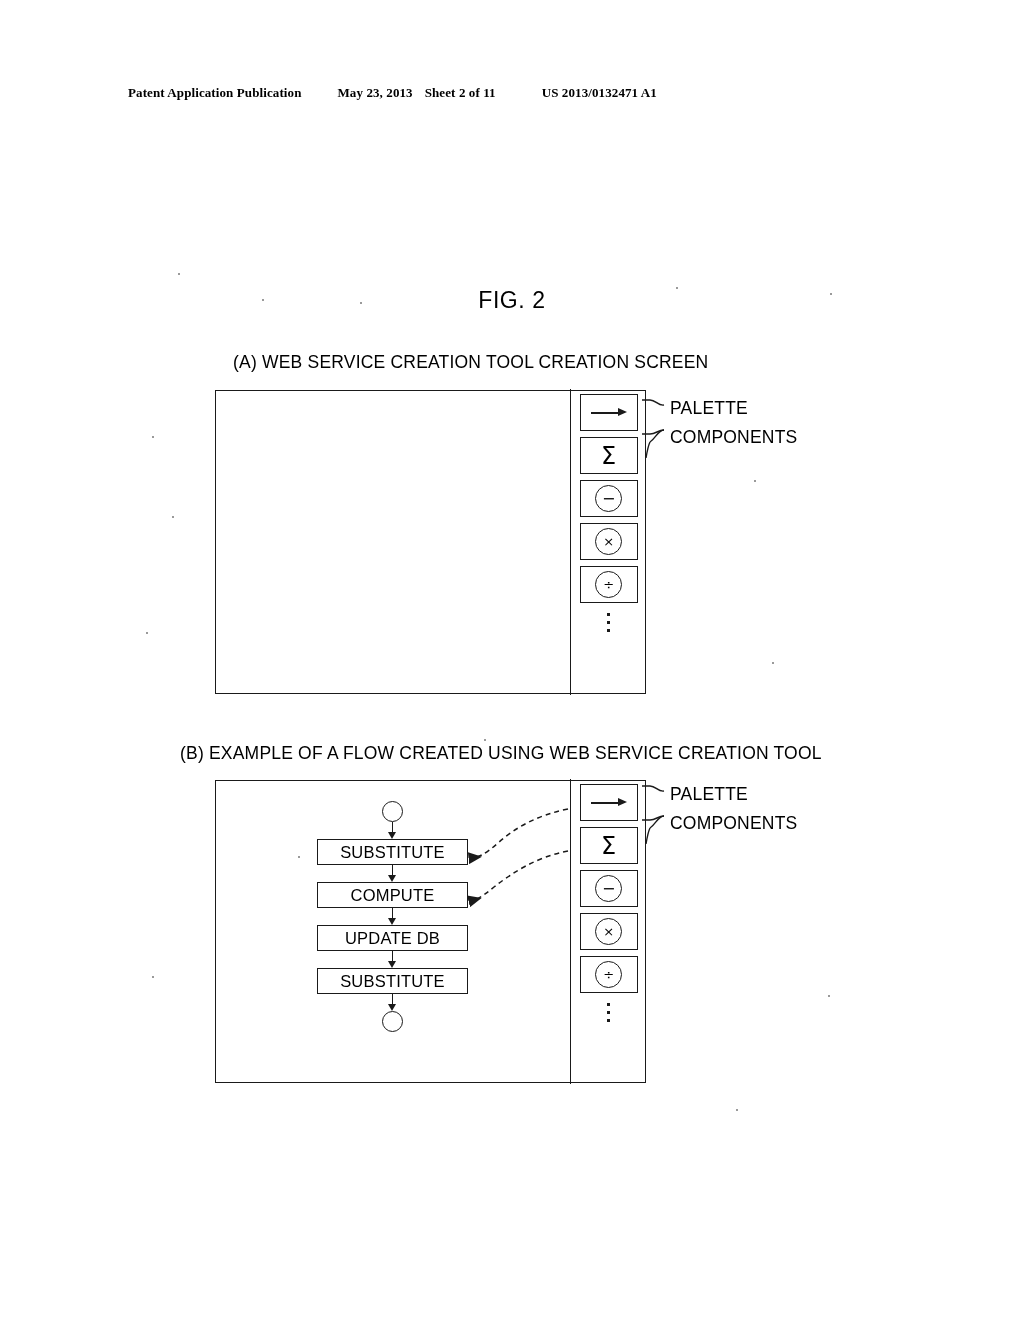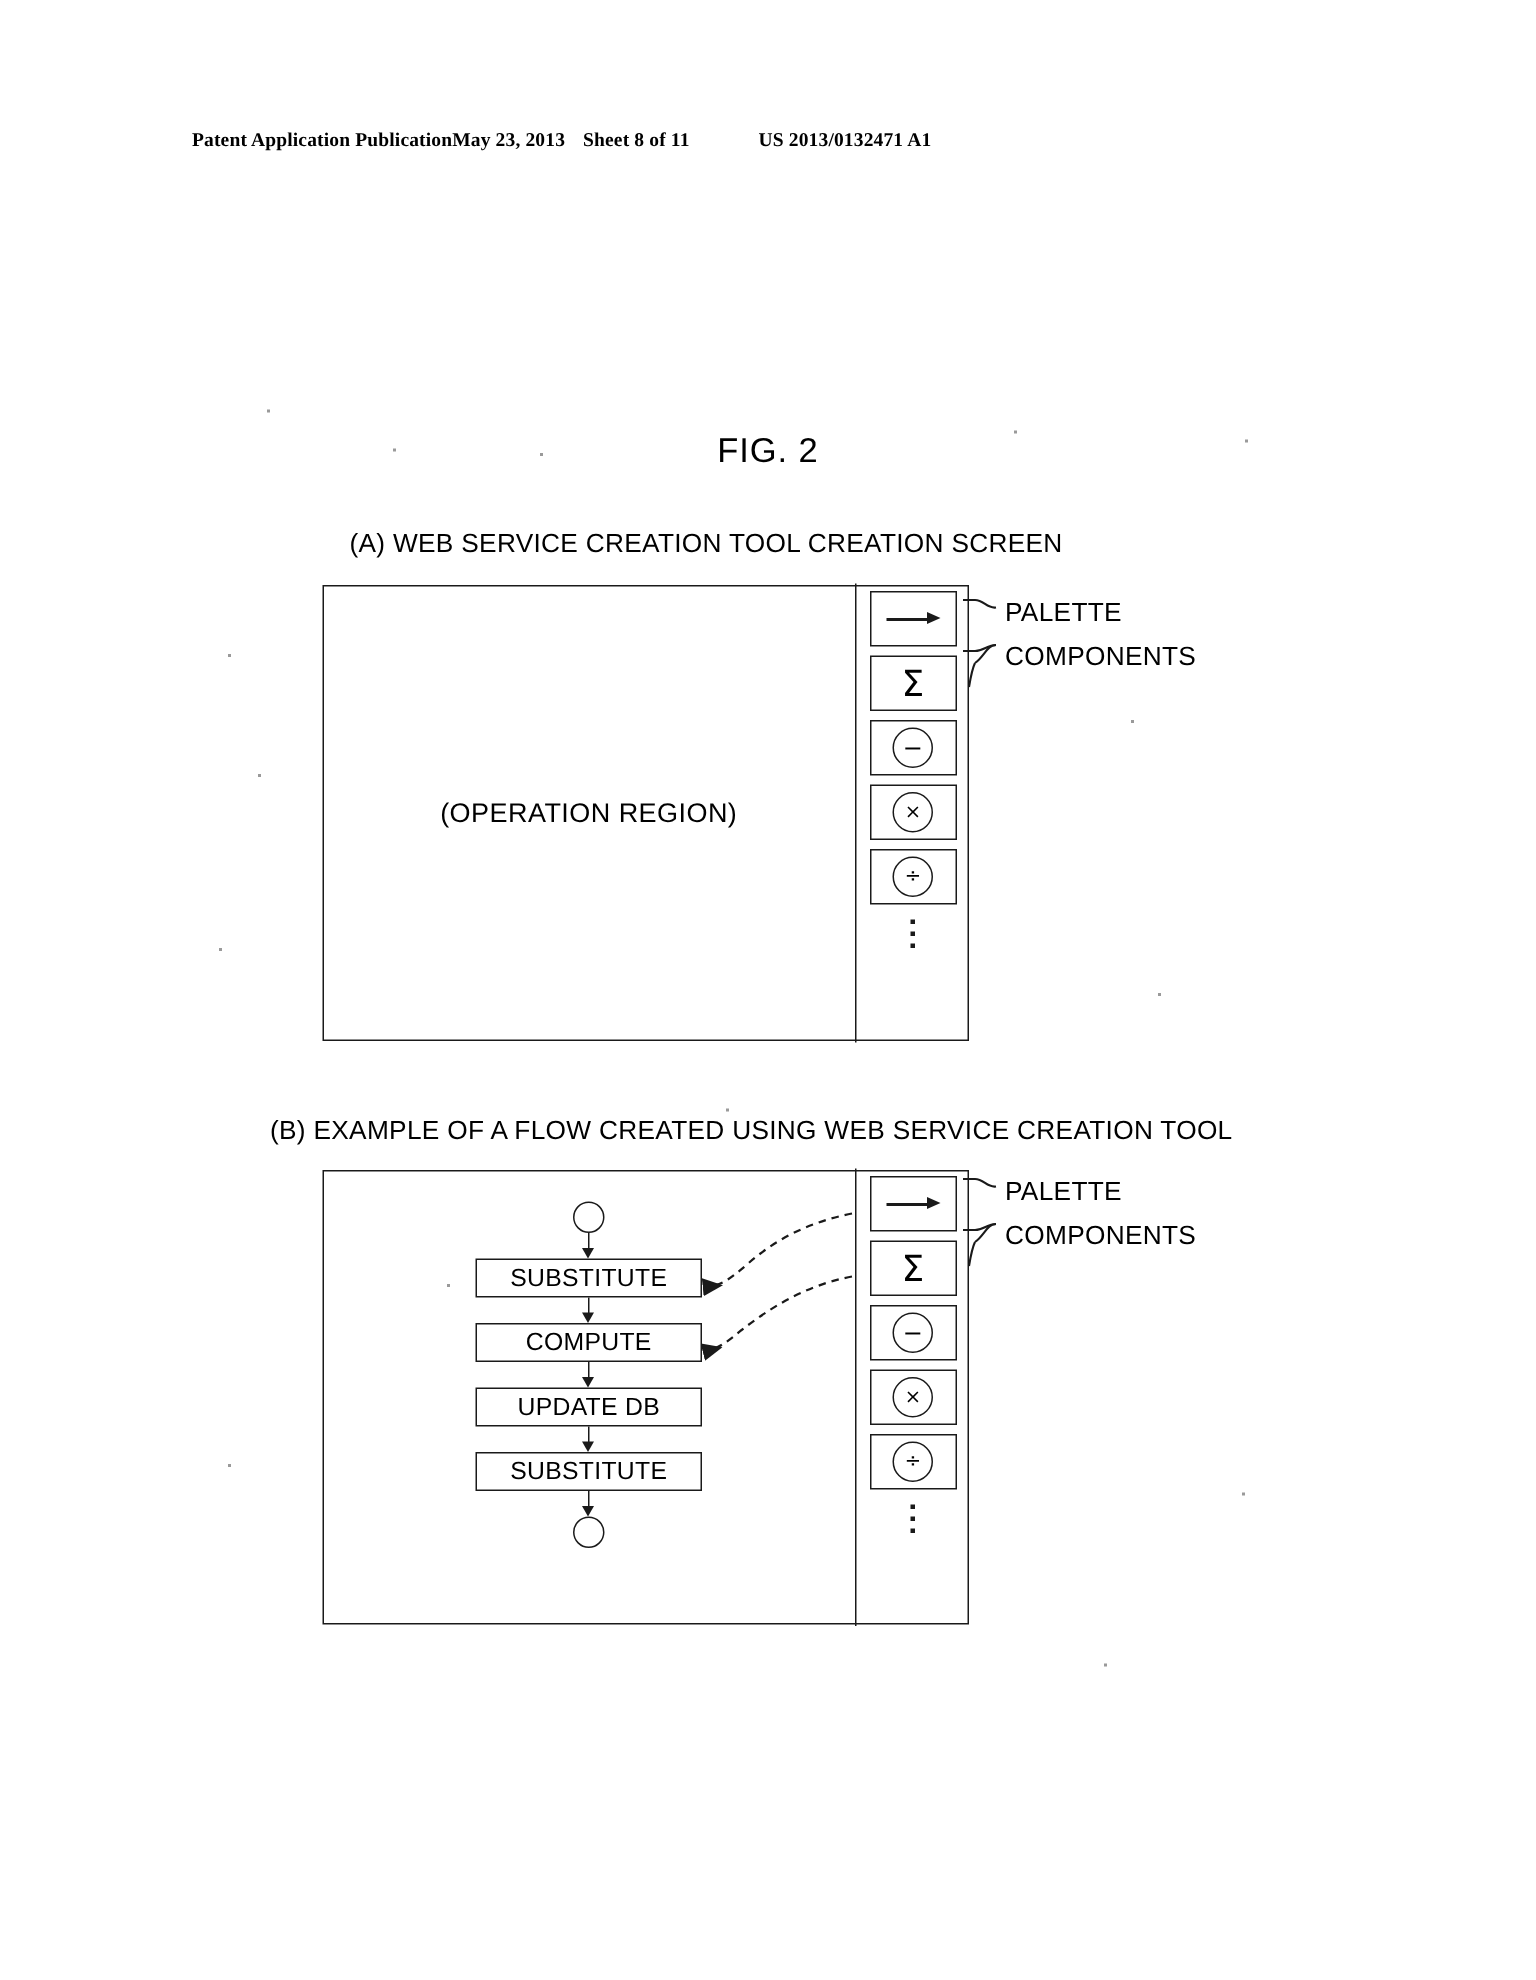--- a/index.html
+++ b/index.html
@@ -25,20 +25,21 @@
     display: flex;
     align-items: baseline;
     font-family: "Liberation Serif", serif;
     font-weight: bold;
     font-size: 13px;
     letter-spacing: 0.1px;
     white-space: nowrap;
   }
   .pat-header .pub { }
   .pat-header .date {
+    margin-left: 36px;
   }
   .pat-header .sheet {
     margin-left: 12px;
   }
   .pat-header .docnum {
     margin-left: 46px;
   }
 
   
   .fig-title {
@@ -281,33 +282,30 @@
     width: 2px;
     height: 2px;
   }
 </style>
 </head>
 <body>
 
 <div class="pat-header">
   <span class="pub">Patent Application Publication</span>
   <span class="date">May 23, 2013</span>
-  <span class="sheet">Sheet 8 of 11</span>
+  <span class="sheet">Sheet 2 of 11</span>
   <span class="docnum">US 2013/0132471 A1</span>
 </div>
 
 <div class="fig-title">FIG. 2</div>
 
 <div class="section-caption" id="caption-a">(A) WEB SERVICE CREATION TOOL CREATION SCREEN</div>
 
 <div class="screen" id="panel-a-screen">
 
-  <div class="operation-region">
-    <span class="operation-region-label">(OPERATION REGION)</span>
-  </div>
 
   <div class="palette-strip">
 
     <div class="palette-item">
       <span class="icon-arrow">
         <span class="shaft"></span>
           <span class="head"></span>
       </span>
     </div>
 

